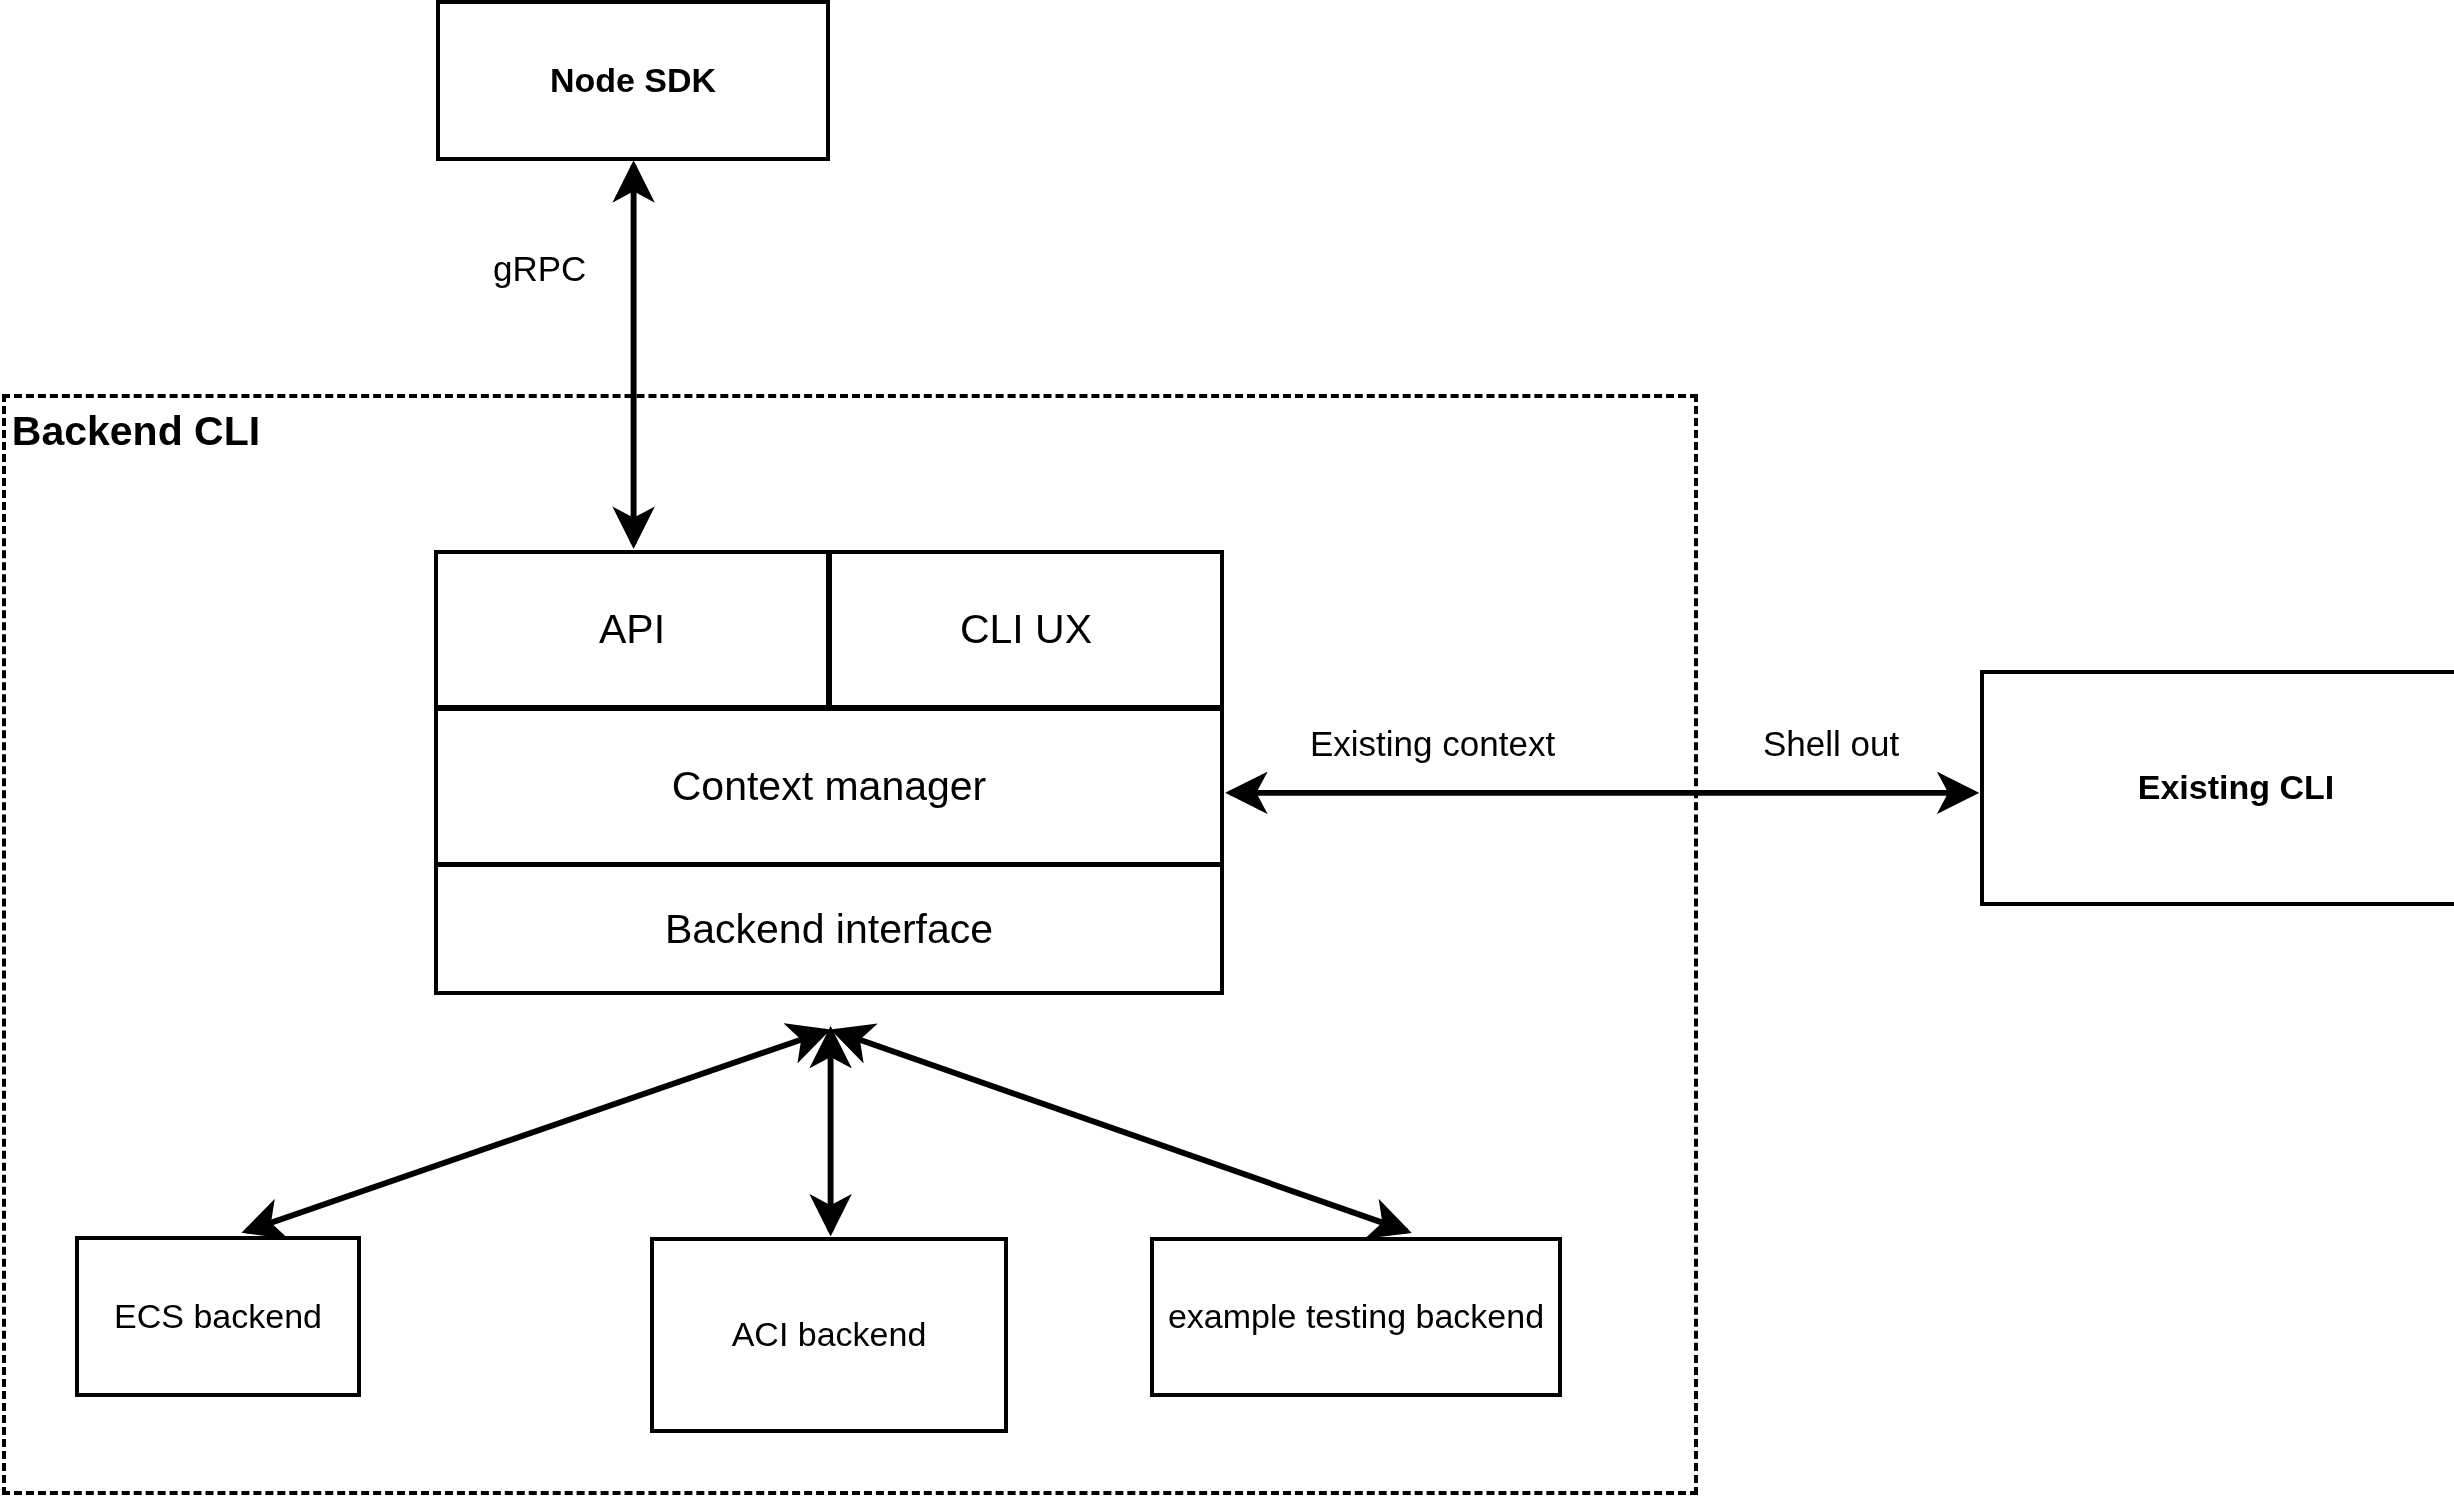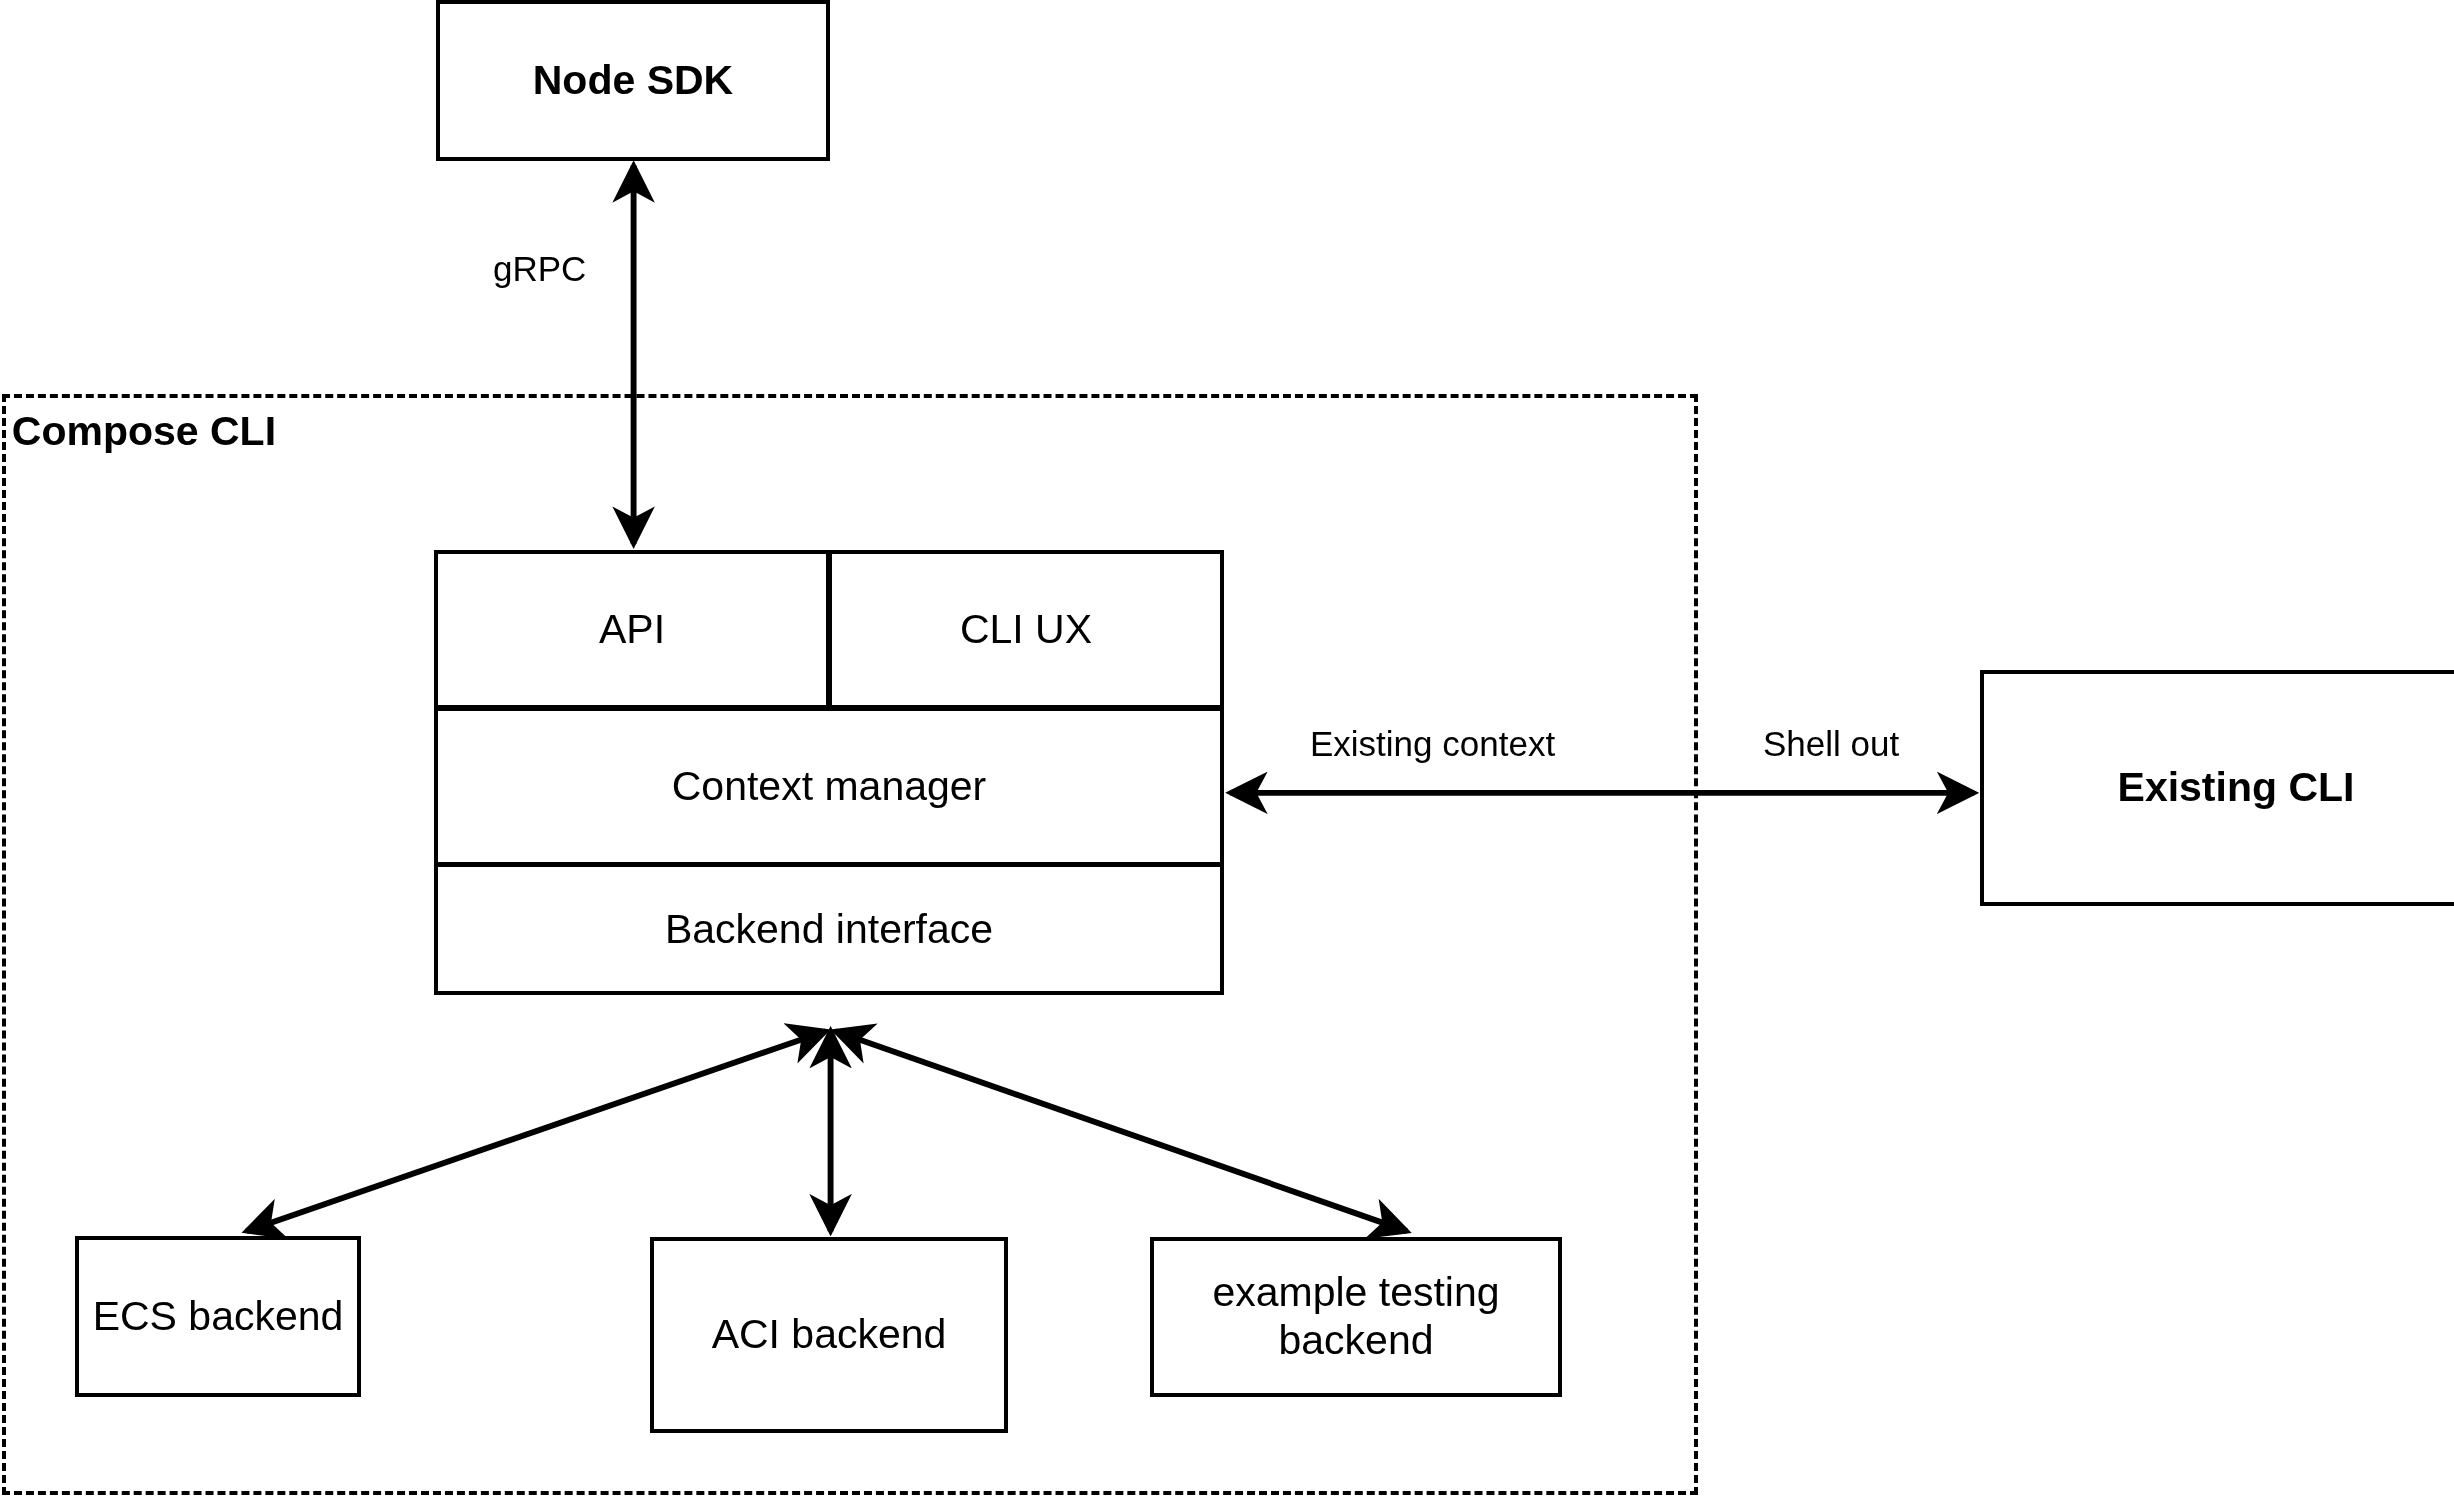--- a/index.html
+++ b/index.html
@@ -26,21 +26,21 @@
   .node {
     position: absolute;
     box-sizing: border-box;
     border: 4.9px solid #000000;
     background: #ffffff;
     display: flex;
     align-items: center;
     justify-content: center;
     text-align: center;
     color: #000000;
-    font-size: 41px;
+    font-size: 34px;
     line-height: 1.16;
     font-family: "Liberation Sans", sans-serif;
   }
   .node.bold { font-weight: bold; }
 
   
   #compose-group {
     position: absolute;
     left: 2px;
     top: 394px;
@@ -101,21 +101,21 @@
   #label-grpc            { left: 493px;  top: 249px; }
   #label-existing-context{ left: 1310px; top: 724px; }
   #label-shell-out       { left: 1763px; top: 724px; }
 </style>
 </head>
 <body>
 
 <div id="canvas">
 
   <div id="compose-group"></div>
-  <div id="compose-group-label">Compose CLI</div>
+  <div id="compose-group-label">Backend CLI</div>
 
   <svg class="layer" viewBox="0 0 2492 1524" xmlns="http://www.w3.org/2000/svg">
     <defs>
       <marker id="ah" viewBox="0 0 12 12" refX="10.5" refY="6" markerWidth="7.2" markerHeight="7.2" orient="auto-start-reverse" markerUnits="strokeWidth">
         <path d="M 0 0 L 12 6 L 0 12 L 3.2 6 z" fill="#000000"></path>
       </marker>
     </defs>
 
     <g>
       <line x1="643" y1="168" x2="643" y2="552" stroke="#000000" stroke-width="6" marker-start="url(#ah)" marker-end="url(#ah)"></line>

